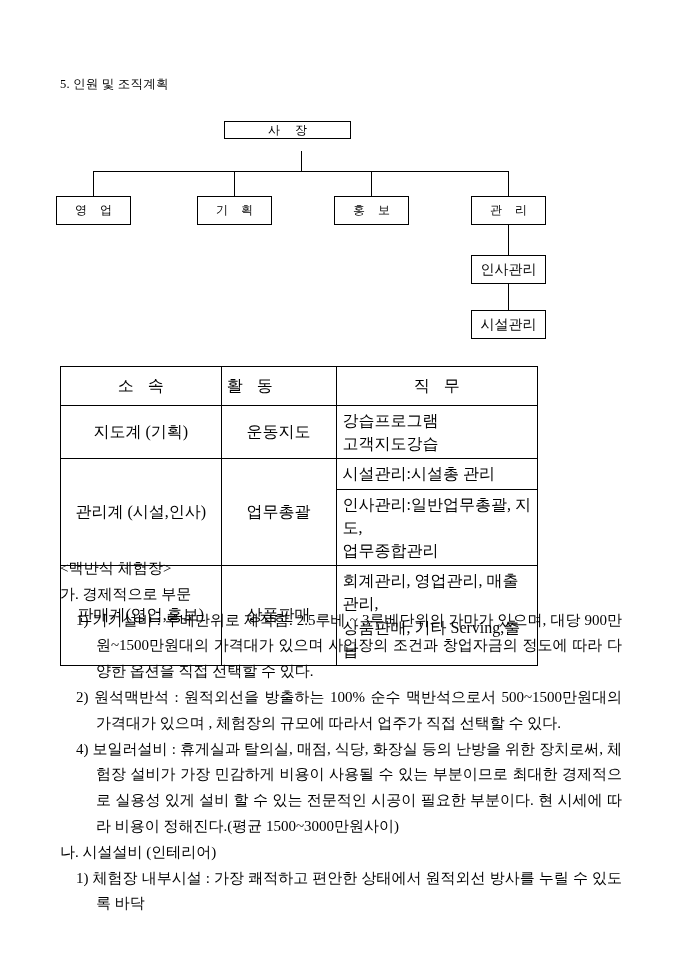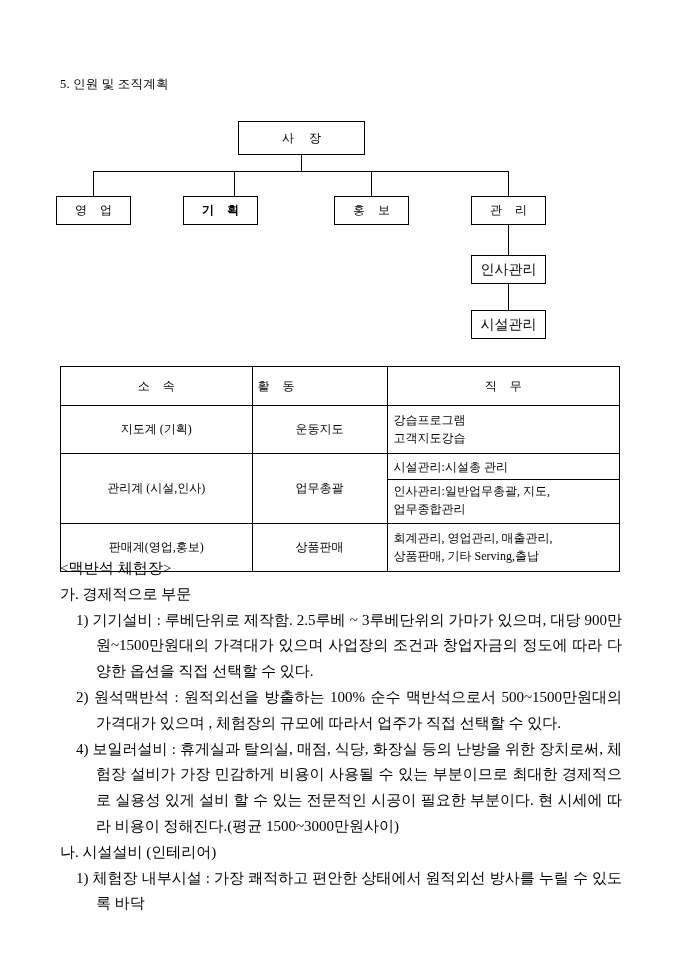--- a/index.html
+++ b/index.html
@@ -47,36 +47,36 @@
     font-size: 12px;
     text-align: center;
     display: flex;
     align-items: center;
     justify-content: center;
     white-space: nowrap;
     box-sizing: border-box;
     z-index: 2;
   }
   .node.top {
-    left: 238px;
+    left: 224px;
     top: 11px;
     width: 127px;
-    height: 34px;
+    height: 18px;
     letter-spacing: 6px;
     text-indent: 6px;
   }
   .node.lvl2 {
     top: 86px;
     width: 75px;
     height: 29px;
     letter-spacing: 5px;
     text-indent: 5px;
   }
   .node.n-sales   { left: 56px; }
-  .node.n-plan    { left: 183px; font-weight: bold; }
+  .node.n-plan    { left: 197px; }
   .node.n-pr      { left: 334px; }
   .node.n-manage  { left: 471px; }
   .node.lvl3 {
     left: 471px;
     width: 75px;
     height: 29px;
     font-size: 14px;
     letter-spacing: 0;
   }
   .node.n-hr   { top: 145px; }
@@ -93,23 +93,23 @@
     height: 1px;
     background: #000;
     z-index: 1;
   }
 
   
   .org-table {
     position: absolute;
     left: 60px;
     top: 366px;
-    width: 560px;
+    width: 478px;
     border-collapse: collapse;
-    font-size: 12px;
+    font-size: 16px;
   }
   .org-table td, .org-table th {
     border: 1px solid #000;
     padding: 0;
     vertical-align: middle;
   }
   .org-table th {
     font-weight: normal;
     height: 38px;
     letter-spacing: 5px;

